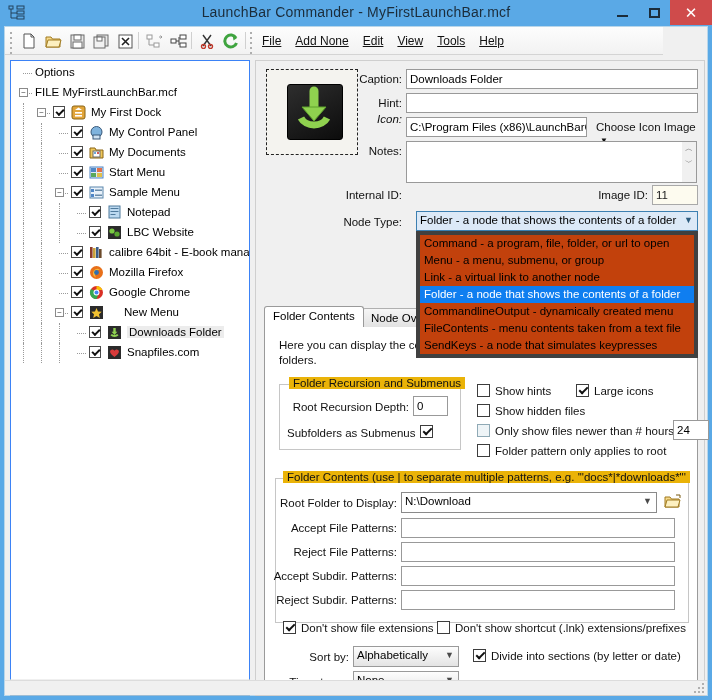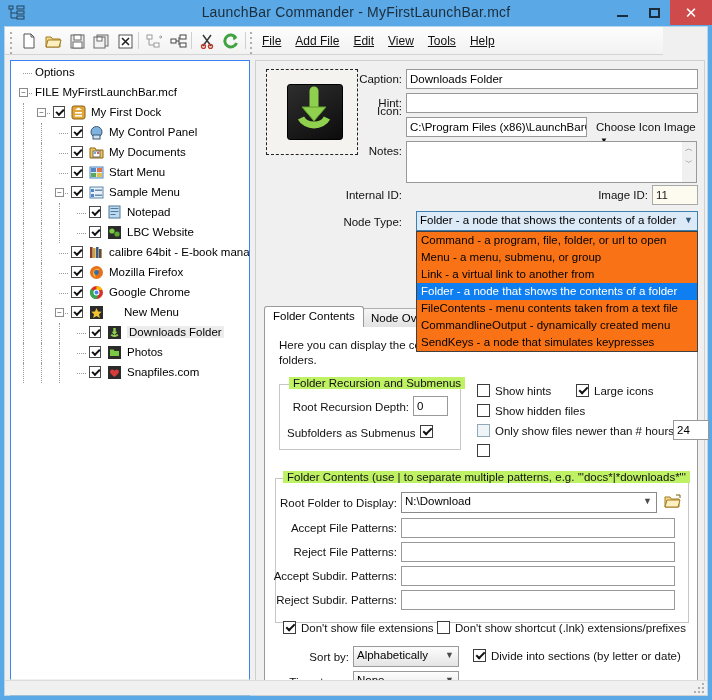--- a/index.html
+++ b/index.html
@@ -116,21 +116,21 @@
   .combo{
     position:absolute;background:#fff;border:1px solid #7aa8c8;box-sizing:border-box;
     font-size:11.5px;padding:2px 3px;
   }
   .combo.hl{background:#dce9f7;border:1px solid #3c7fb1;}
   .combo .arr{position:absolute;right:4px;top:3px;color:#2b5a7d;font-size:9px;}
   .combo.gray{background:linear-gradient(#fdfdfd,#e4e4e4);border:1px solid #9a9a9a;}
   .combo.gray .arr{color:#4a4a4a;}
 
   .droplist{
-    position:absolute;background:#f97316;border:1px solid #404040;box-sizing:border-box;
+    position:absolute;background:#c2410c;border:4px solid #404040;box-sizing:border-box;
     z-index:50;
   }
   .dopt{height:17px;line-height:17px;padding:0 4px;font-size:11.5px;white-space:nowrap;}
   .dopt.selected{background:#0f7ef0;color:#fff;}
 
   
   .tabstrip{position:absolute;left:8px;top:245px;width:434px;height:20px;}
   .tab{
     position:absolute;top:0;height:20px;line-height:19px;padding:0 8px;
     font-size:11.5px;box-sizing:border-box;
@@ -139,21 +139,21 @@
   }
   .tab.active{background:#fff;top:0;height:21px;border-color:#9a9a9a;z-index:3;}
   .tab.inactive{background:linear-gradient(#f6f6f6,#e2e2e2);top:2px;height:19px;z-index:1;}
   .tabbody{
     position:absolute;left:8px;top:264px;width:434px;height:358px;
     background:#fff;border:1px solid #9a9a9a;box-sizing:border-box;
   }
   .helptext{position:absolute;font-size:11.5px;color:#111;line-height:15px;}
 
   .grp{position:absolute;border:1px solid #c6c6c6;box-sizing:border-box;}
-  .grp-title{position:absolute;background:#bef264;padding:0 4px;font-size:11.5px;color:#111;}
+  .grp-title{position:absolute;background:#eab308;padding:0 4px;font-size:11.5px;color:#111;}
 
   .cbx{position:absolute;width:13px;height:13px;border:1px solid #3c3c3c;background:#fff;
        box-sizing:border-box;}
   .cbx.on:after{content:"";position:absolute;left:2px;top:2px;width:7px;height:3px;
        border-left:2px solid #111;border-bottom:2px solid #111;transform:rotate(-45deg);}
   .cbx.dim{border-color:#8fa9b5;background:#eef4f7;}
   .cbtext{position:absolute;font-size:11.5px;color:#111;}
 
   .folderbtn{position:absolute;width:20px;height:19px;display:flex;align-items:center;justify-content:center;}
 
@@ -278,21 +278,21 @@
       <div class="grip" style="left:245px">
           <i></i>
           <i></i>
           <i></i>
           <i></i>
           <i></i>
         </div>
 
       <div class="menubar" style="left:250px">
         <div class="menuitem"><u>File</u></div>
-        <div class="menuitem"><u>Add File</u></div>
+        <div class="menuitem"><u>Add None</u></div>
         <div class="menuitem"><u>Edit</u></div>
         <div class="menuitem"><u>View</u></div>
         <div class="menuitem"><u>Tools</u></div>
         <div class="menuitem"><u>Help</u></div>
       </div>
     </div>
 
     <div class="treepanel">
       <div class="tree" id="tree-root">
           <div class="trow">
@@ -463,32 +463,20 @@
             <span class="lbl sel" style="left:116px;">Downloads Folder</span>
           </div>
           <div class="trow">
             <div class="dots" style="left:12px;top:0;height:20px;"></div>
             <div class="dots" style="left:30px;top:0;height:20px;"></div>
             <div class="dots" style="left:48px;top:0;height:20px;"></div>
             <div class="dash" style="left:66px;top:10px;width:9px;"></div>
             <div class="chk" style="left:78px;"></div>
             <span class="ico" style="left:96px;"><svg width="15" height="15" viewBox="0 0 15 15">
                 <rect x="1" y="1" width="13" height="13" fill="#2b2b2b"></rect>
-                <path d="M3 4.5h3.5l1 1.4H12v5H3z" fill="#7ac943"></path>
-              </svg></span>
-            <span class="lbl" style="left:116px;">Photos</span>
-          </div>
-          <div class="trow">
-            <div class="dots" style="left:12px;top:0;height:20px;"></div>
-            <div class="dots" style="left:30px;top:0;height:20px;"></div>
-            <div class="dots" style="left:48px;top:0;height:20px;"></div>
-            <div class="dash" style="left:66px;top:10px;width:9px;"></div>
-            <div class="chk" style="left:78px;"></div>
-            <span class="ico" style="left:96px;"><svg width="15" height="15" viewBox="0 0 15 15">
-                <rect x="1" y="1" width="13" height="13" fill="#2b2b2b"></rect>
                 <path d="M7.5 12 C3 8.8 2.5 6.6 3.6 5.3 C4.8 3.8 6.8 4.4 7.5 5.8 C8.2 4.4 10.2 3.8 11.4 5.3 C12.5 6.6 12 8.8 7.5 12 z" fill="#d93b3b"></path>
               </svg></span>
             <span class="lbl" style="left:116px;">Snapfiles.com</span>
           </div>
         </div>
     </div>
     <div class="hscroll">
       <div class="arrow">❮</div>
       <div class="thumb"></div>
       <div class="arrow">❯</div>
@@ -507,21 +495,21 @@
           </svg>
         </div>
       </div>
 
       <div class="lbl-r" style="left:86px;top:12px;width:60px;">Caption:</div>
       <div class="inp" style="left:150px;top:8px;width:292px;height:20px;">Downloads Folder</div>
 
       <div class="lbl-r" style="left:86px;top:36px;width:60px;">Hint:</div>
       <div class="inp" style="left:150px;top:32px;width:292px;height:20px;"></div>
 
-      <div class="lbl-r" style="left:86px;top:44px;width:60px;">Icon:</div>
+      <div class="lbl-r" style="left:86px;top:52px;width:60px;font-style:italic;">Icon:</div>
       <div class="inp" style="left:150px;top:56px;width:181px;height:20px;overflow:hidden;white-space:nowrap;">C:\Program Files (x86)\LaunchBarCo</div>
       <div class="choosebtn" style="left:340px;top:60px;">
         <span>Choose Icon Image</span>
         <span style="font-size:8px;margin-left:4px;">▼</span>
       </div>
 
       <div class="lbl-r" style="left:86px;top:84px;width:60px;">Notes:</div>
       <div class="inp" style="left:150px;top:80px;width:277px;height:42px;"></div>
       <div class="spin" style="left:426px;top:80px;height:42px;">
         <span>︿</span>
@@ -568,20 +556,21 @@
         <div class="cbtext" style="left:329px;top:59px;">Large icons</div>
 
         <div class="cbx" style="left:212px;top:78px;"></div>
         <div class="cbtext" style="left:230px;top:79px;">Show hidden files</div>
 
         <div class="cbx dim" style="left:212px;top:98px;"></div>
         <div class="cbtext" style="left:230px;top:99px;">Only show files newer than # hours:</div>
         <div class="inp" style="left:408px;top:94px;width:36px;height:20px;">24</div>
 
         <div class="cbx" style="left:212px;top:118px;"></div>
+        <div class="cbtext" style="left:230px;top:119px;">Folder pattern only applies to root</div>
 
         <div class="grp" style="left:10px;top:152px;width:414px;height:145px;"></div>
         <div class="grp-title" style="left:18px;top:145px;">Folder Contents (use | to separate multiple patterns, e.g. '"docs*|*downloads*"'</div>
 
         <div class="lbl-r" style="left:8px;top:171px;width:124px;">Root Folder to Display:</div>
         <div class="combo gray" style="left:136px;top:166px;width:256px;height:21px;background:#fff;border:1px solid #8a8a8a;">
           <span>N:\Download</span>
           <span class="arr" style="color:#4a4a4a;">▼</span>
         </div>
         <div class="folderbtn" style="left:398px;top:166px;">
@@ -620,24 +609,24 @@
         <div class="lbl-r" style="left:12px;top:350px;width:72px;">Timestamp:</div>
         <div class="combo gray" style="left:88px;top:345px;width:106px;height:21px;">
           <span>None</span>
           <span class="arr">▼</span>
         </div>
       </div>
 
       <div class="droplist" id="node-type-list" style="left:160px;top:170px;width:282px;">
           <div class="dopt">Command - a program, file, folder, or url to open</div>
           <div class="dopt">Menu - a menu, submenu, or group</div>
-          <div class="dopt">Link - a virtual link to another from</div>
+          <div class="dopt">Link - a virtual link to another node</div>
           <div class="dopt selected">Folder - a node that shows the contents of a folder</div>
+          <div class="dopt">CommandlineOutput - dynamically created menu</div>
           <div class="dopt">FileContents - menu contents taken from a text file</div>
-          <div class="dopt">CommandlineOutput - dynamically created menu</div>
           <div class="dopt">SendKeys - a node that simulates keypresses</div>
         </div>
 
     </div>
 
     <div class="statusbar">
       <div class="resizer">
         <i style="left:8px;top:0"></i>
           <i style="left:4px;top:4px"></i>
           <i style="left:8px;top:4px"></i>

